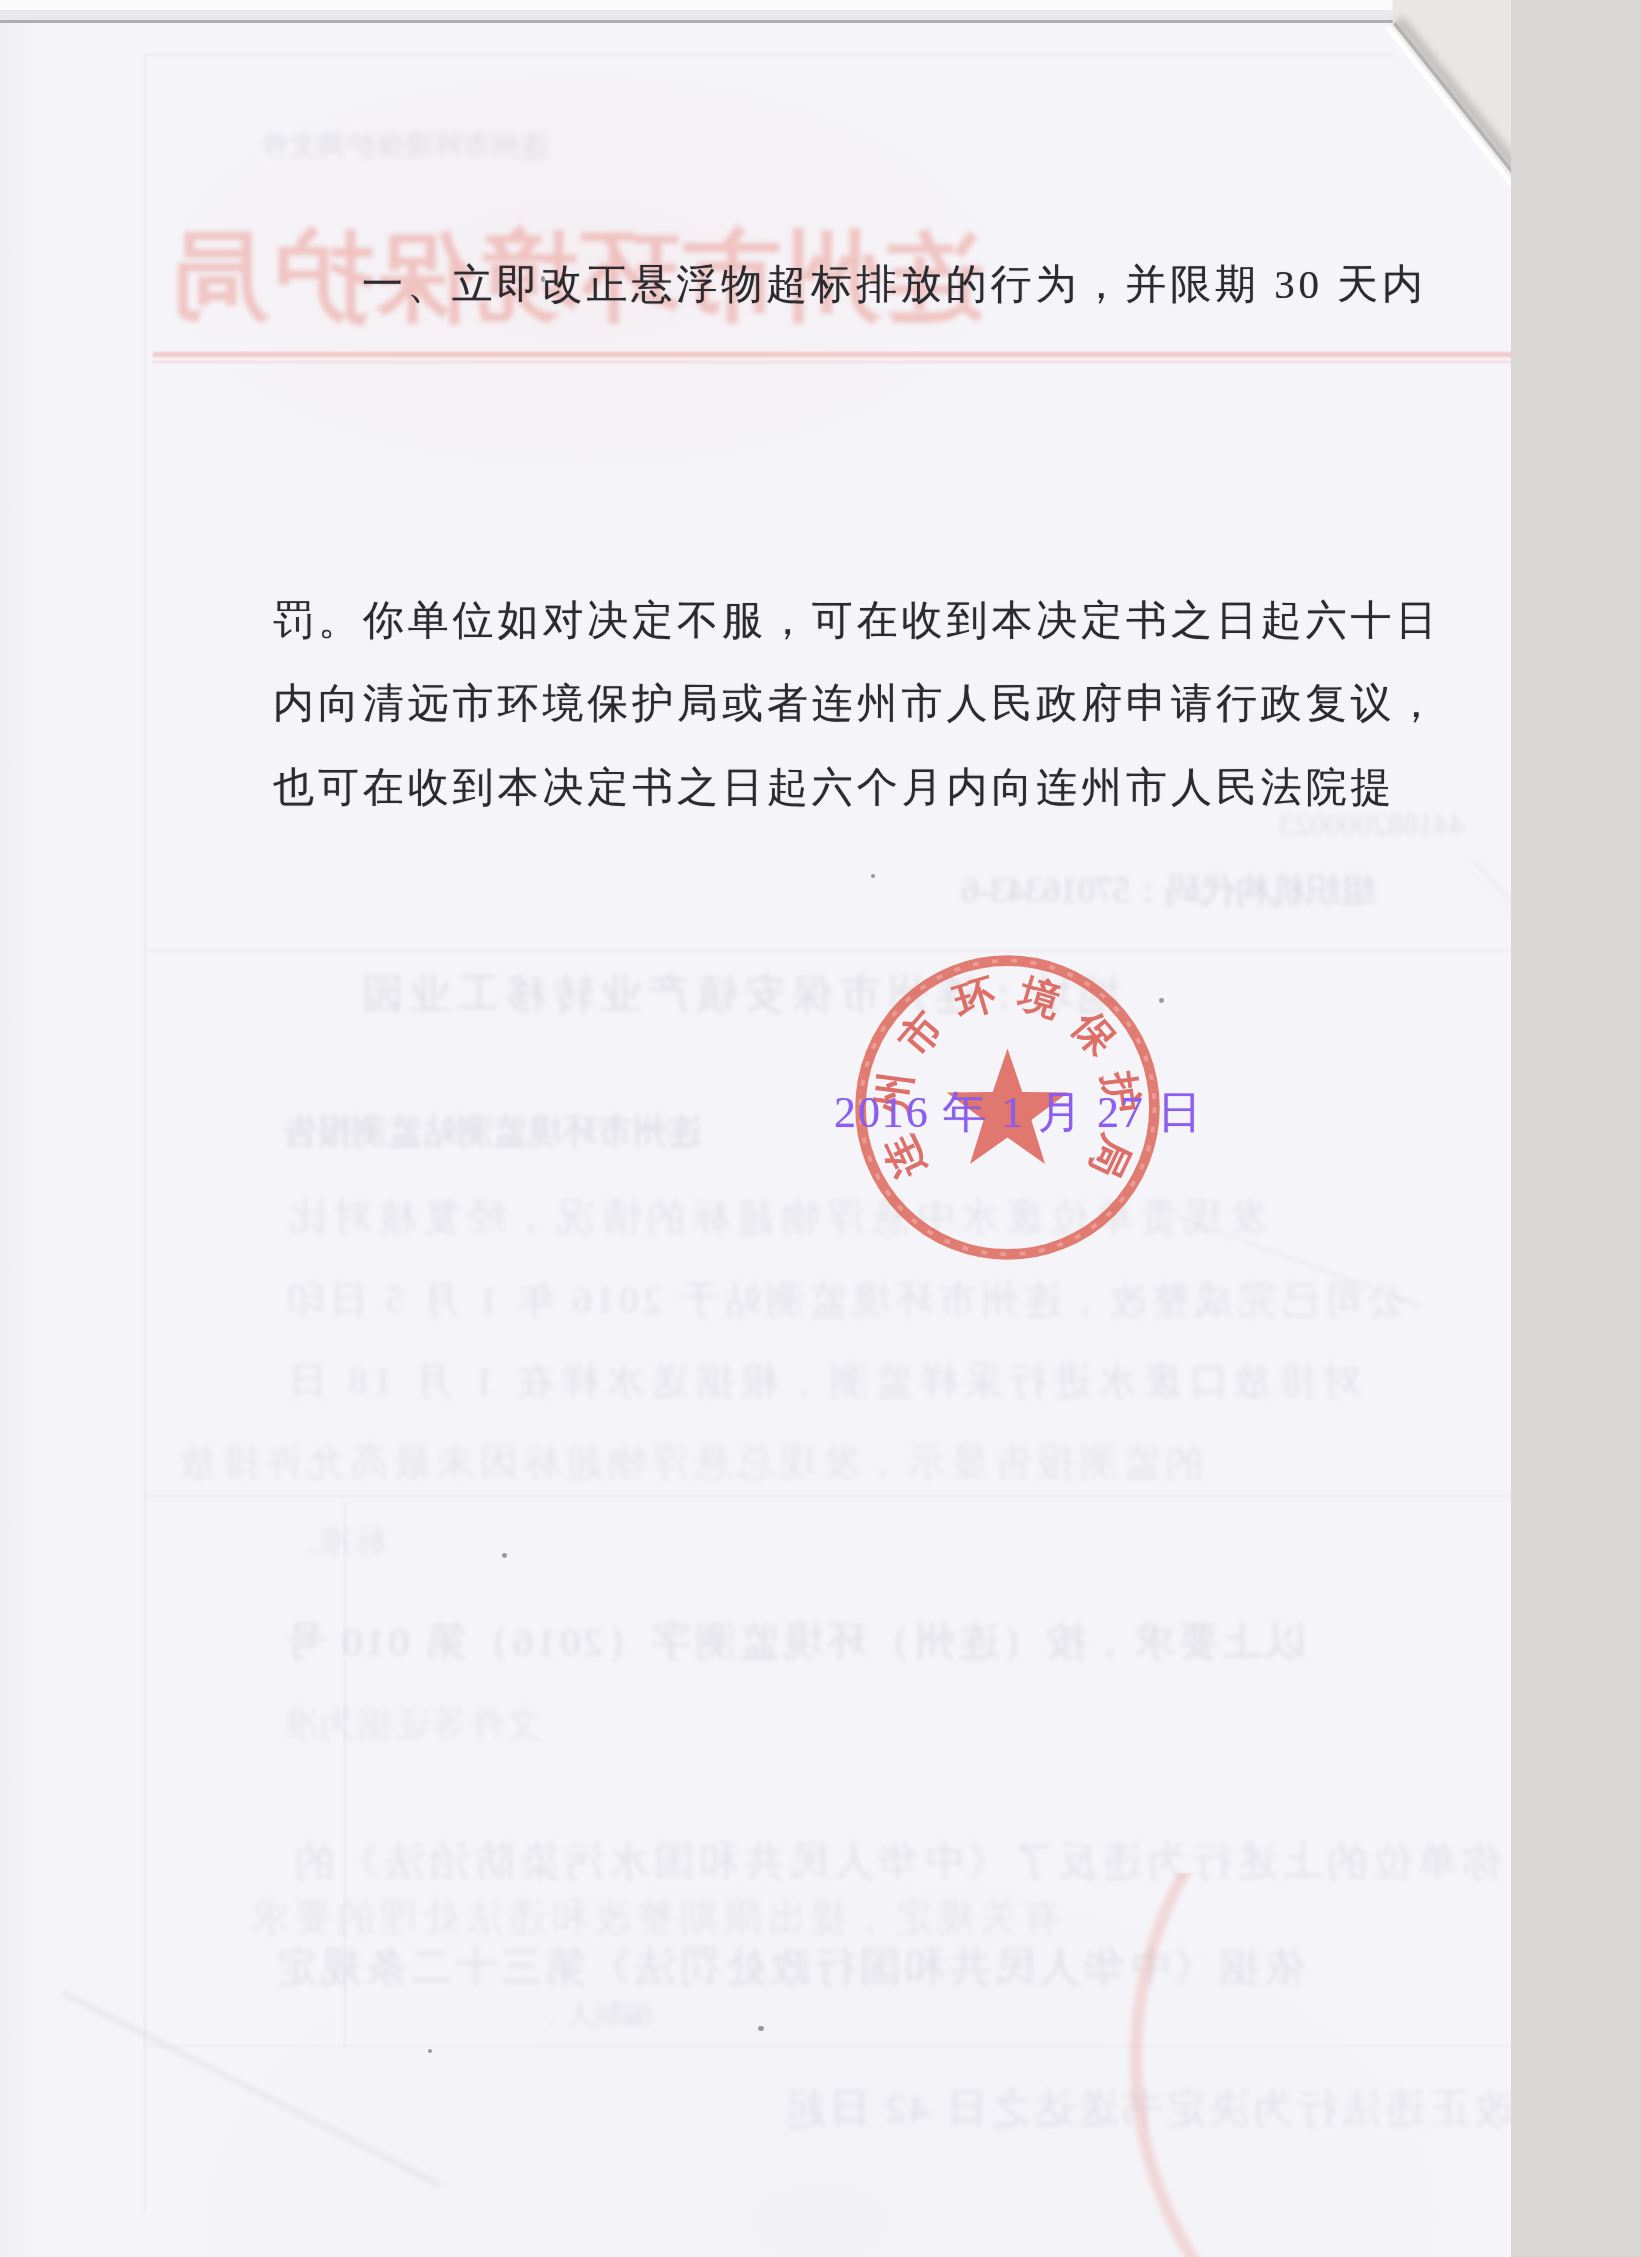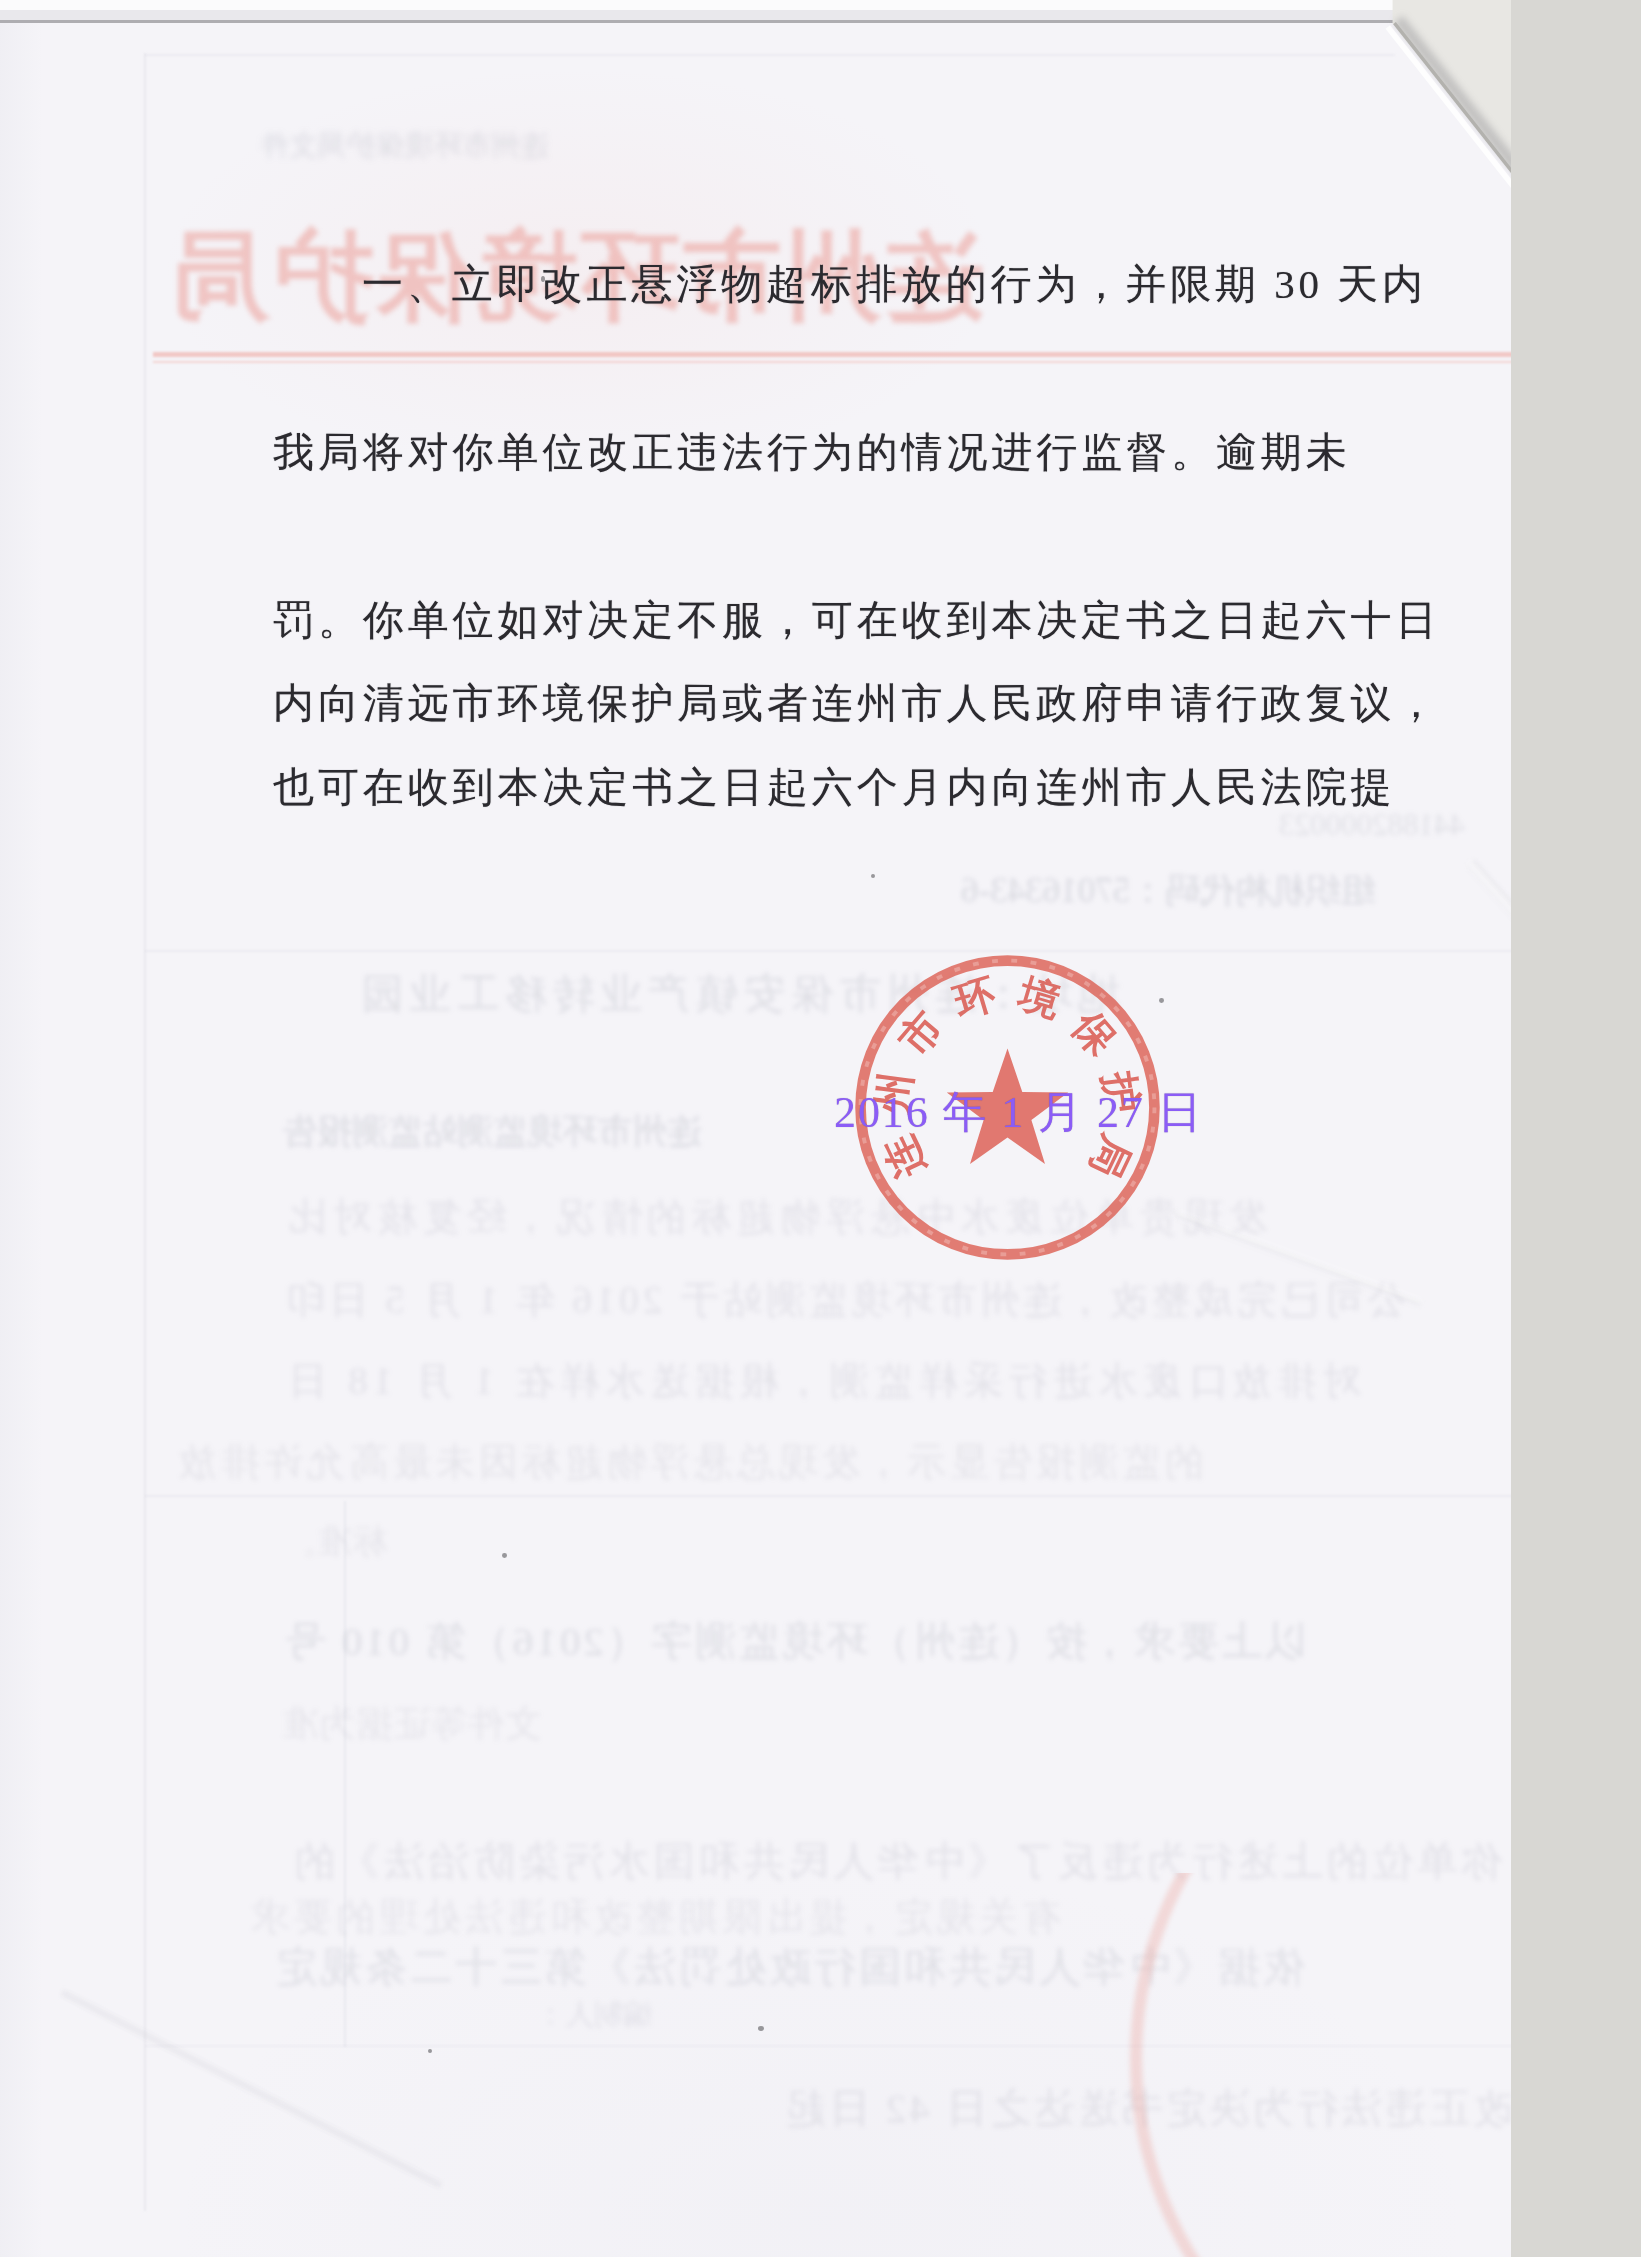--- a/index.html
+++ b/index.html
@@ -66,21 +66,20 @@
   <div class="bl" style="left:246px;top:1890px;font-size:39px;color:rgba(106,111,131,.10);letter-spacing:3.9px;">有关规定，提出限期整改和违法处理的要求</div>
   <div class="bl" style="left:272px;top:1939px;font-size:42px;color:rgba(106,111,131,.15);letter-spacing:2.9px;">依据《中华人民共和国行政处罚法》第三十二条规定</div>
   <div class="bl" style="left:536px;top:1995px;font-size:29px;color:rgba(106,111,131,.12);">编制人：</div>
   <div class="bl" style="left:782px;top:2081px;font-size:41px;color:rgba(106,111,131,.13);letter-spacing:2.9px;">责令改正违法行为决定书送达之日 42 日起</div>
 
   <div class="arcclip">
     <div class="arc"></div>
   </div>
 
   <div class="tline" style="left:362px;top:257px;">一、立即改正悬浮物超标排放的行为，并限期 30 天内</div>
-  <div class="tline" style="left:273px;top:425px;">我局将对你单位改正违法行为的情况进行监督。逾期未</div>
   <div class="tline" style="left:273px;top:593px;">罚。你单位如对决定不服，可在收到本决定书之日起六十日</div>
   <div class="tline" style="left:273px;top:676px;">内向清远市环境保护局或者连州市人民政府申请行政复议，</div>
   <div class="tline" style="left:273px;top:760px;">也可在收到本决定书之日起六个月内向连州市人民法院提</div>
 
   <div class="sealwrap">
     <svg width="319" height="319" viewBox="0 0 330 330">
       <circle cx="165" cy="165" r="152" fill="none" stroke="#dc5a4e" stroke-width="11" opacity="0.85"></circle>
       <circle cx="165" cy="165" r="152" fill="none" stroke="rgba(255,255,255,0.28)" stroke-width="4" stroke-dasharray="6 14" opacity="0.9"></circle>
       <polygon points="165,104 180.3,149 227.8,149.6 189.7,178 203.8,223.4 165,196 126.2,223.4 140.3,178 102.2,149.6 149.7,149" fill="#dc5a4e" opacity="0.88"></polygon>
       <g font-family="Liberation Serif, DejaVu Serif, serif" font-size="42" fill="#d8544a" text-anchor="middle" font-weight="bold" opacity="0.9">

